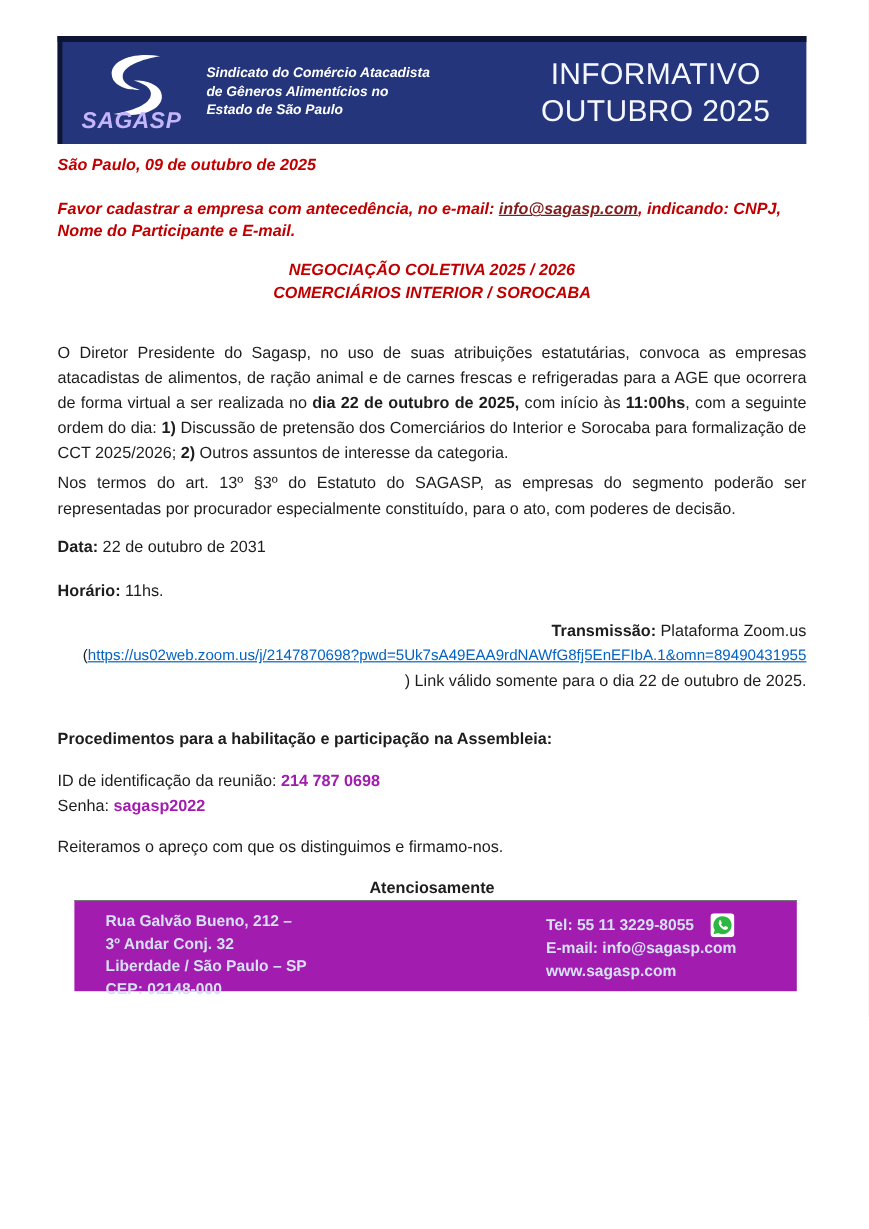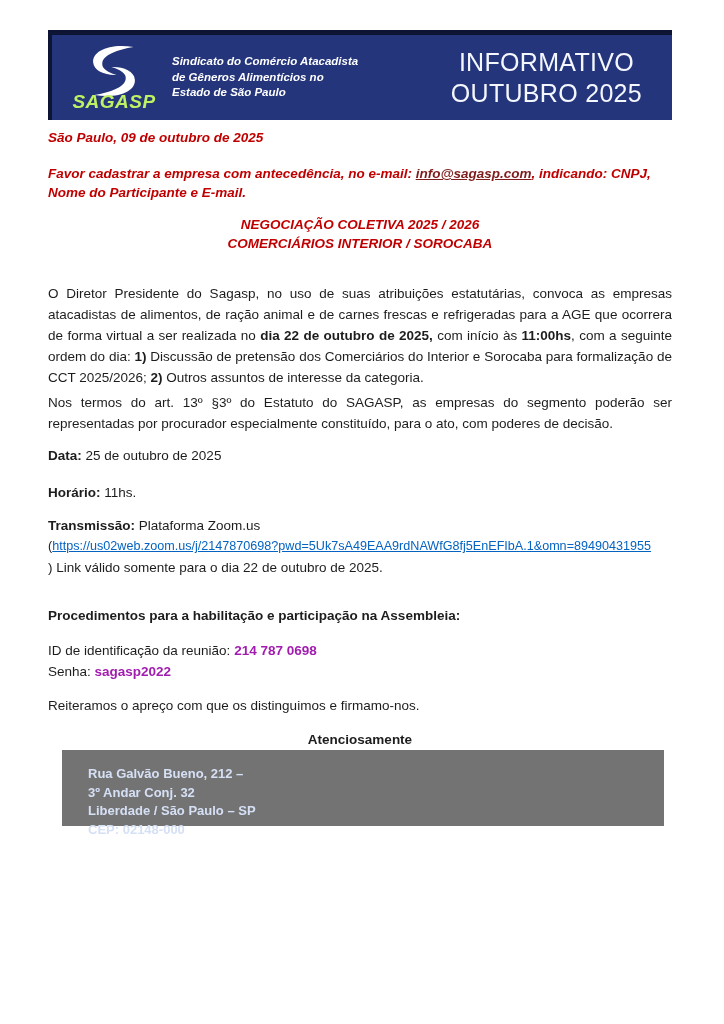--- a/index.html
+++ b/index.html
@@ -3,51 +3,51 @@
 <meta charset="utf-8">
 <style>
   html,body{margin:0;padding:0;background:#e9e9e9;}
   .page{width:724px;height:1024px;background:#ffffff;position:relative;overflow:hidden;
         font-family:"Liberation Sans", sans-serif;margin:0 auto;}
   
   .hdr{box-sizing:border-box;margin:30px 52px 0 48px;height:90px;background:#24357B;
        border-top:5px solid #0D1434;border-left:4px solid #0D1434;
        display:flex;align-items:center;}
   .hdr-left{display:flex;align-items:center;padding-left:16px;gap:12px;}
-  .logo{text-align:center;color:#bef264;width:92px;}
+  .logo{color:#c4b5fd;width:92px;}
   .logo svg{display:block;margin:0 auto;}
   .logo-text{font-style:italic;font-weight:bold;font-size:19px;letter-spacing:.5px;margin-top:-8px;}
   .org{color:#ffffff;font-weight:bold;font-style:italic;font-size:11.5px;line-height:15.5px;}
   .hdr-title{margin-left:auto;margin-right:30px;text-align:center;color:#F5F7FF;
              font-size:25px;line-height:31px;letter-spacing:.3px;font-weight:400;}
   
   .content{margin:0 52px 0 48px;color:#1d1d1f;}
   .red{color:#C00000;font-weight:bold;font-style:italic;font-size:13.5px;}
   .dateline{margin-top:10px;line-height:16px;}
   .notice{margin-top:18px;line-height:19px;}
   .subject{margin-top:13px;text-align:center;line-height:19px;}
   .para{font-size:13.5px;line-height:21px;text-align:justify;}
   .p1{margin-top:30px;}
   .p2{margin-top:4px;}
   .kv-data{margin-top:11px;}
   .kv-horario{margin-top:16px;}
-  .trans{margin-top:12px;text-align:left;}
+  .trans{margin-top:12px;text-align:right;}
   .linkline{white-space:nowrap;font-size:12.6px;}
   .proc{margin-top:27px;}
   .idsenha{margin-top:14px;text-align:left;}
   .p3{margin-top:28px;}
   .p4{margin-top:13px;text-align:left;}
   .closing{margin-top:16px;line-height:16px;text-align:center;font-weight:bold;}
   .b{font-weight:bold;}
   .redval{color:#a21caf;font-weight:bold;}
   a.link{color:#7f1d1d;text-decoration:underline;font-weight:bold;cursor:pointer;}
   a.url{color:#0563C1;text-decoration:underline;font-weight:normal;cursor:pointer;}
   
-  .ftr{box-sizing:border-box;margin:2px 60px 0 62px;height:76px;background:#737373;
-       border-top:7px solid #737373;position:relative;color:#D6E0F5;font-weight:bold;
+  .ftr{box-sizing:border-box;margin:2px 60px 0 62px;height:76px;background:#a21caf;
+       border-top:1px solid #737373;position:relative;color:#D6E0F5;font-weight:bold;
        font-size:13px;line-height:18.5px;}
   .f-addr{position:absolute;left:26px;top:8px;}
   .f-right{position:absolute;left:393px;top:10px;}
   .f-tel{display:flex;align-items:center;gap:14px;}
 </style>
 </head>
 <body>
 
 <div class="page">
 
@@ -85,21 +85,21 @@
       <div>COMERCIÁRIOS INTERIOR / SOROCABA</div>
     </div>
 
     <div class="para p1">
       <span>O Diretor Presidente do Sagasp, no uso de suas atribuições estatutárias, convoca as empresas atacadistas de alimentos, de ração animal e de carnes frescas e refrigeradas para a AGE que ocorrera de forma virtual a ser realizada no </span><span class="b">dia 22 de outubro de 2025,</span><span> com início às </span><span class="b">11:00hs</span><span>, com a seguinte ordem do dia: </span><span class="b">1)</span><span> Discussão de pretensão dos Comerciários do Interior e Sorocaba para formalização de CCT 2025/2026; </span><span class="b">2)</span><span> Outros assuntos de interesse da categoria.</span>
     </div>
 
     <div class="para p2">Nos termos do art. 13º §3º do Estatuto do SAGASP, as empresas do segmento poderão ser representadas por procurador especialmente constituído, para o ato, com poderes de decisão.</div>
 
     <div class="para kv-data">
-      <span class="b">Data:</span><span> 25 de outubro de 2025</span>
+      <span class="b">Data:</span><span> 22 de outubro de 2031</span>
     </div>
 
     <div class="para kv-horario">
       <span class="b">Horário:</span><span> 11hs.</span>
     </div>
 
     <div class="para trans">
       <div>
         <span class="b">Transmissão:</span><span> Plataforma Zoom.us</span>
       </div>
@@ -127,15 +127,27 @@
 
   </main>
 
   <footer class="ftr">
     <div class="f-addr">
       <div>Rua Galvão Bueno, 212 –</div>
       <div>3º Andar Conj. 32</div>
       <div>Liberdade / São Paulo – SP</div>
       <div>CEP: 02148-000</div>
     </div>
+    <div class="f-right">
+      <div class="f-tel">
+        <span>Tel: 55 11 3229-8055</span>
+        <svg width="20" height="20" viewBox="0 0 24 24" aria-hidden="true">
+          <rect x="0" y="0" width="24" height="24" rx="4" fill="#ffffff"></rect>
+          <path fill="#2BB741" d="M12 3a9 9 0 0 0-7.7 13.6L3.2 21l4.5-1.2A9 9 0 1 0 12 3z"></path>
+          <path fill="#ffffff" d="M8.6 7.7c.2-.5.5-.6.7-.6h.6c.2 0 .5.1.7.6l.8 1.8c.1.2.1.5-.1.7l-.5.6c-.1.2-.2.4 0 .7.5.9 1.4 1.7 2.4 2.2.3.1.5.1.7-.1l.6-.6c.2-.2.4-.3.7-.2l1.9.9c.3.1.5.3.5.5 0 .9-.5 1.8-1.3 2.2-.8.4-1.9.3-3.1-.2-1.6-.7-3.2-2.2-4.1-3.8-.7-1.2-1-2.4-.7-3.3.1-.6.3-1.1.7-1.4z"></path>
+        </svg>
+      </div>
+      <div>E-mail: info@sagasp.com</div>
+      <div>www.sagasp.com</div>
+    </div>
   </footer>
 
 </div>
 
 </body></html>

